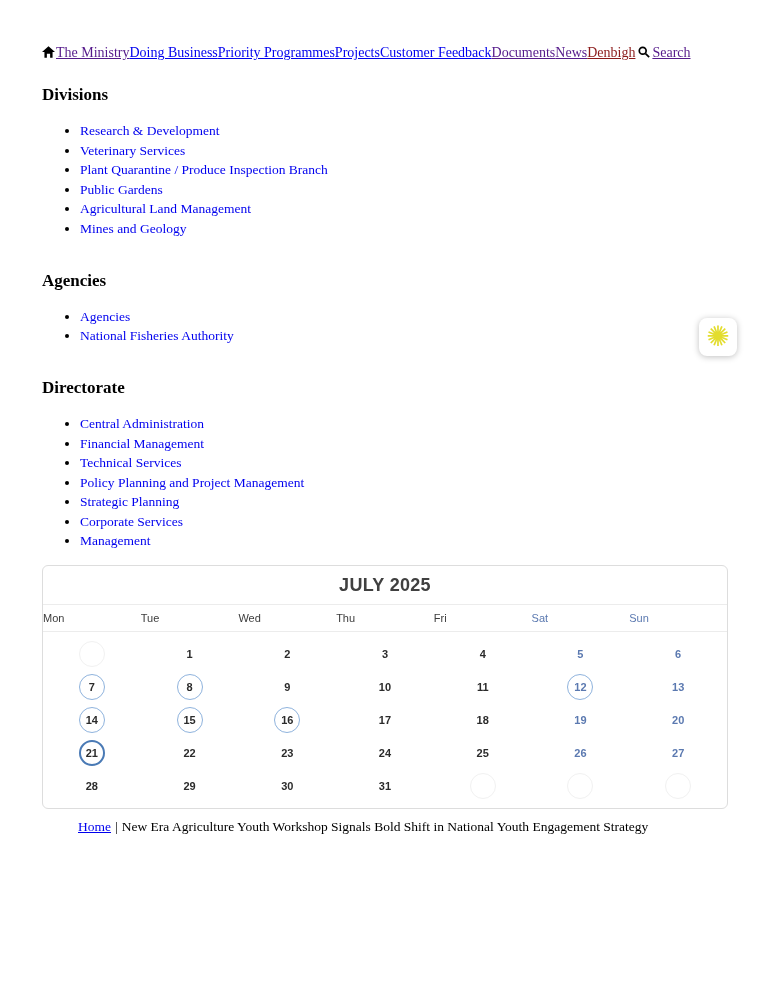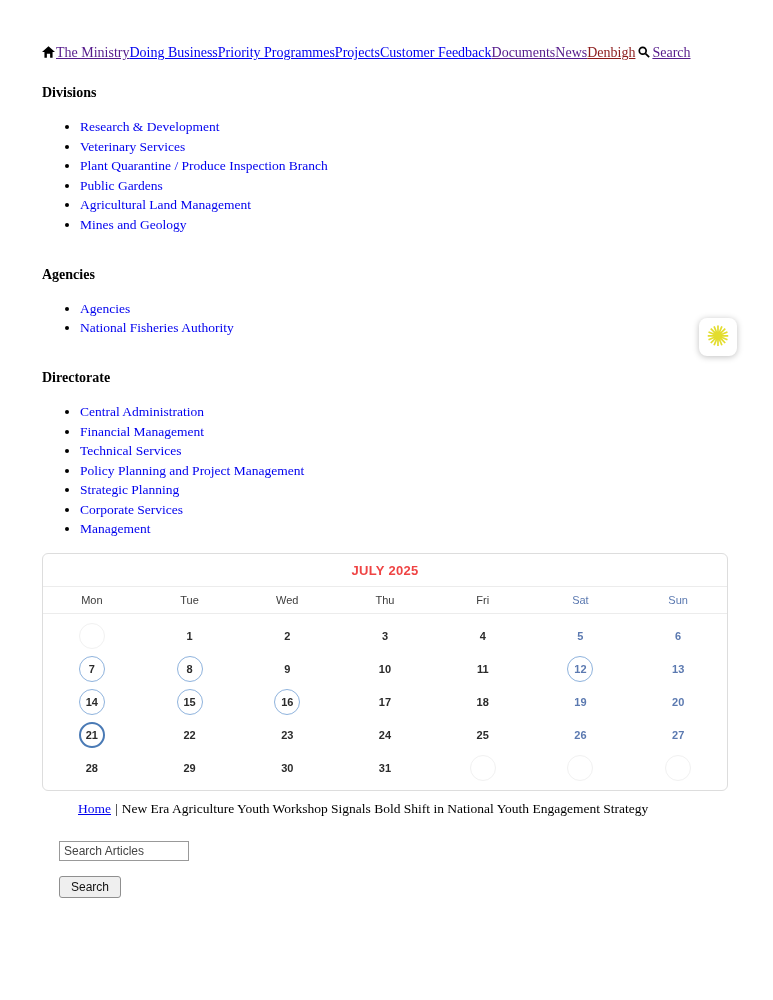--- a/index.html
+++ b/index.html
@@ -19,50 +19,50 @@
   nav { font-size: 14px; line-height: 16px; white-space: nowrap; }
   nav a { text-decoration: underline; cursor: pointer; }
   .s-blue    { color: var(--link-blue); }
   .s-visited { color: var(--link-visited); }
   .s-red     { color: var(--nav-red); }
   .home-icon svg { width: 13px; height: 12px; vertical-align: -1px; margin-right: 1px; }
   .nav-search { margin-left: 3px; }
   .nav-search svg { width: 12px; height: 12px; vertical-align: -1px; margin-right: 2px; }
 
   
-  #sections h3 { font-size: 14px; font-weight: bold; margin: 34px 0 18px; }
+  #sections h3 { font-size: 17px; font-weight: bold; margin: 34px 0 18px; }
   #sections h3:first-child { margin-top: 24px; }
   #sections ul { margin: 0; padding-left: 38px; font-size: 13.5px; }
   #sections li { margin: 3.5px 0; }
   #sections a { color: var(--link-blue); cursor: pointer; }
 
   
   .calendar {
     margin-top: 16px;
     border: 1px solid var(--calendar-border);
     border-radius: 6px;
     font-family: "Liberation Sans", sans-serif;
     background: #fff;
   }
   .cal-title {
     text-align: center;
     padding: 9px 0 8px;
-    font-size: 13px;
+    font-size: 18px;
     font-weight: 600;
-    color: #ef4444;
+    color: #404040;
     border-bottom: 1px solid #ececec;
     letter-spacing: 0.3px;
   }
   .cal-weekdays {
     display: grid;
     grid-template-columns: repeat(7, 1fr);
     padding: 7px 0;
     border-bottom: 1px solid #ececec;
   }
-  .cal-wd { text-align: center; font-size: 11px; color: #3c3c3c; }
+  .cal-wd { text-align: left; font-size: 11px; color: #3c3c3c; }
   .cal-wd.weekend { color: var(--calendar-weekend); }
   .cal-grid {
     display: grid;
     grid-template-columns: repeat(7, 1fr);
     row-gap: 6px;
     padding: 8px 0 9px;
   }
   .cal-cell { display: flex; align-items: center; justify-content: center; height: 27px; }
   .day {
     width: 26px; height: 26px;
@@ -283,22 +283,18 @@
         <div class="cal-cell">
           <div class="day empty"></div>
         </div>
       </div>
   </div>
 
   <div class="breadcrumb">
     <a>Home</a><span class="sep">|</span><span>New Era Agriculture Youth Workshop Signals Bold Shift in National Youth Engagement Strategy</span>
   </div>
 
-  <div class="searchform">
-    <input type="text" placeholder="Search Articles" style="">
-    <button>Search</button>
-  </div>
 
 </div>
 
 <div class="access-widget">
   <span class="star">✺</span>
 </div>
 
 </body></html>

